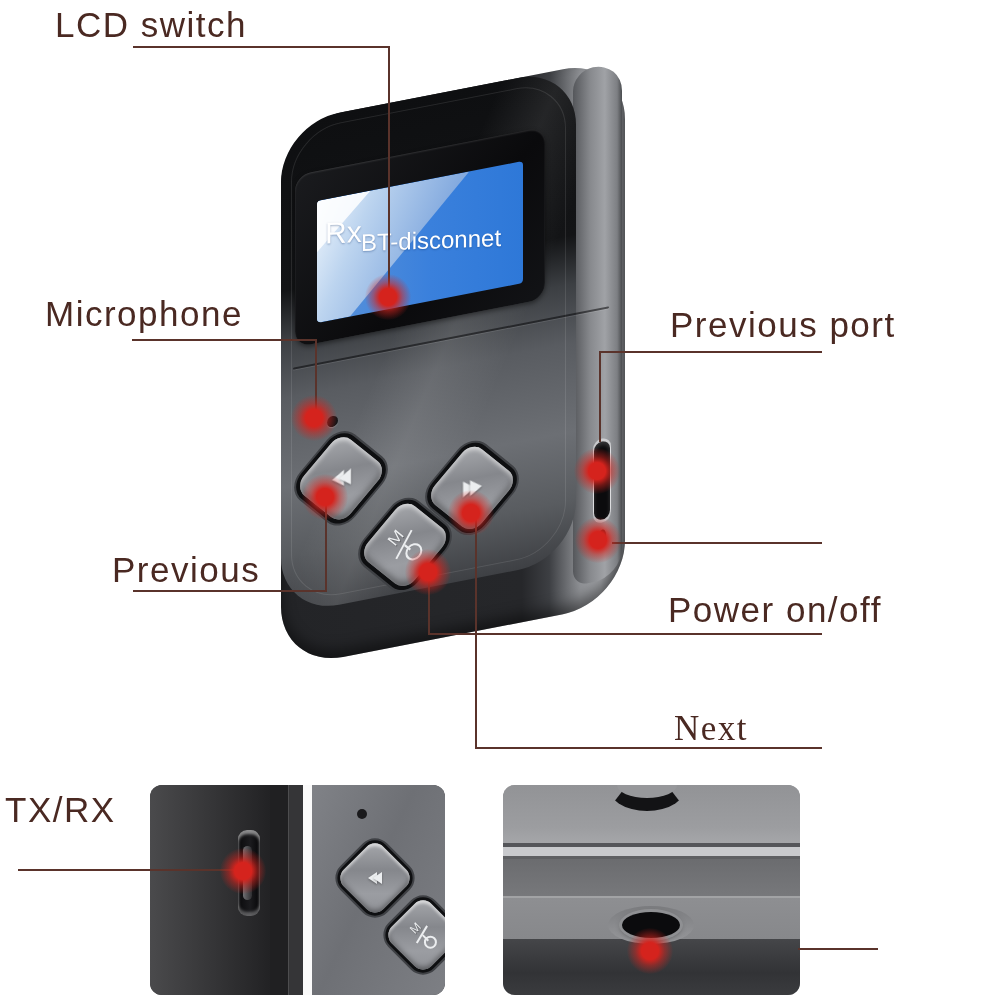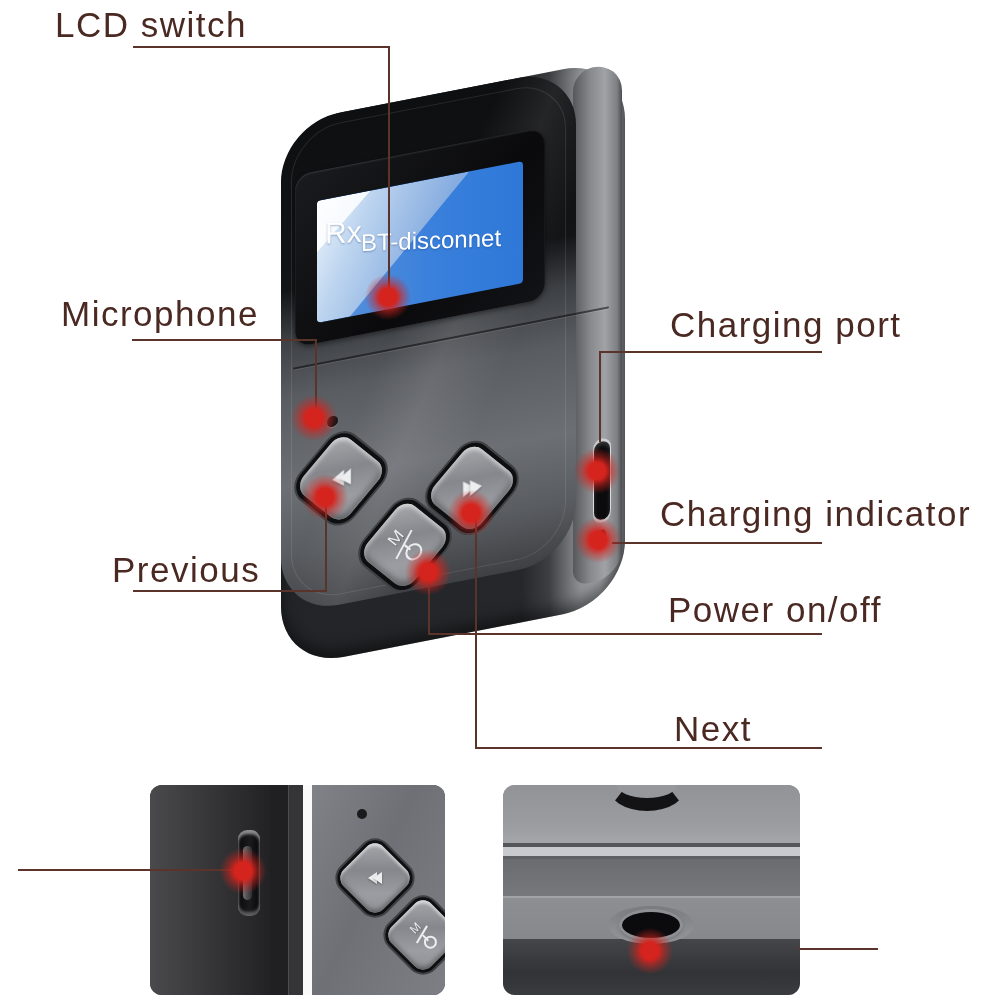--- a/index.html
+++ b/index.html
@@ -214,27 +214,27 @@
   <div class="marker" style="left:314px;top:418px;"></div>
   <div class="marker" style="left:325px;top:497px;"></div>
   <div class="marker" style="left:428px;top:572px;"></div>
   <div class="marker" style="left:471px;top:513px;"></div>
   <div class="marker" style="left:597px;top:471px;"></div>
   <div class="marker" style="left:598px;top:540px;"></div>
   <div class="marker" style="left:243px;top:871px;"></div>
   <div class="marker" style="left:650px;top:951px;"></div>
 
   <div class="lbl" style="left:55px;top:4px;">LCD switch</div>
-  <div class="lbl" style="left:45px;top:293px;margin-left:16px;">Microphone</div>
-  <div class="lbl" style="left:670px;top:304px;">Charging port</div>
-  <div class="lbl" style="left:660px;top:493px;">Charging indicator</div>
+  <div class="lbl" style="left:45px;top:293px;">Microphone</div>
+  <div class="lbl" style="left:670px;top:304px;">Previous port</div>
   <div class="lbl" style="left:112px;top:549px;">Previous</div>
   <div class="lbl" style="left:668px;top:589px;">Power on/off</div>
-  <div class="lbl" style="left:674px;top:708px;">Next</div>
+  <div class="lbl" style="left:674px;top:708px;font-family:Liberation Serif, serif;">Next</div>
   <div class="lbl" style="left:5px;top:789px;">
+    <div>TX/RX</div>
   </div>
 
   <div class="inset inset-left">
     <div class="il-dark"></div>
     <div class="il-strip1"></div>
     <div class="il-strip2"></div>
     <div class="il-gap"></div>
     <div class="il-gray"></div>
     <div class="il-mic"></div>
     <div class="sbtn sbtn-prev">

